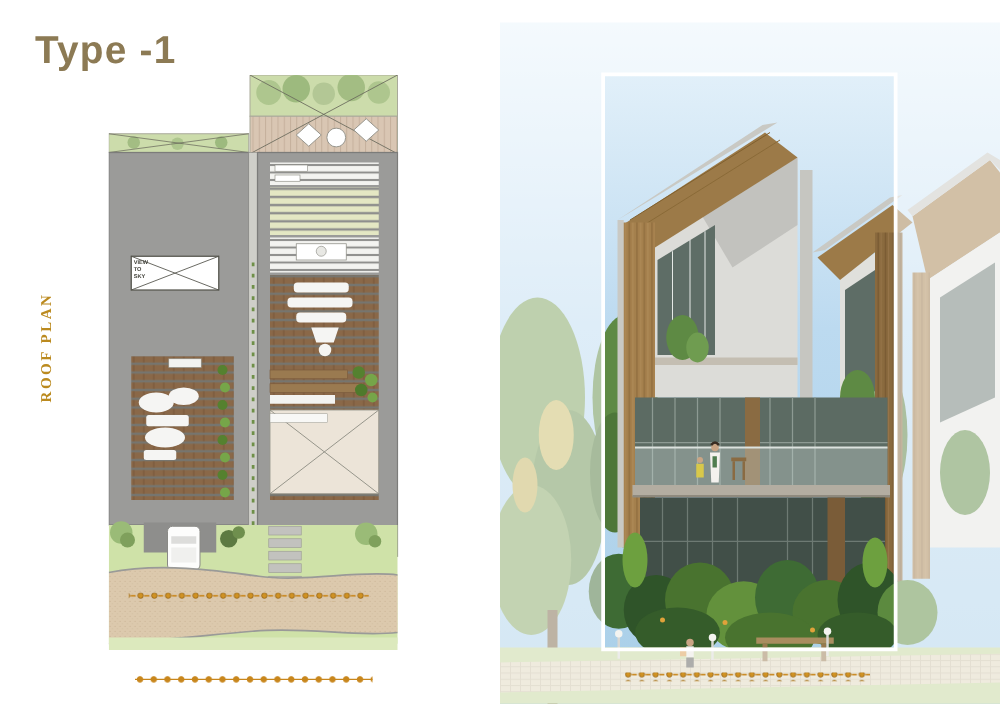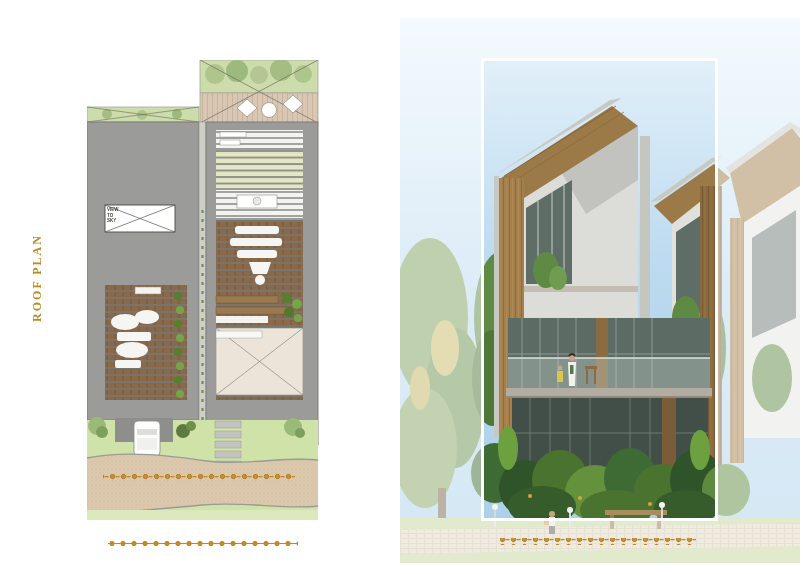--- a/index.html
+++ b/index.html
@@ -35,20 +35,21 @@
     background-position:0 0,0 3px;
   }
   .goldline.bottom{left:108px;top:540px;width:190px;}
   svg{display:block;}
 </style>
 </head>
 <body>
 
 <div class="page">
 
+  <h1 class="page-title">Type -1</h1>
 
   <div class="side-label">ROOF PLAN</div>
 
   <div class="plan-wrap">
     <svg width="232" height="460" viewBox="0 0 232 460">
       <defs>
         <pattern id="pSlatB" width="8" height="7" patternUnits="userSpaceOnUse">
           <rect width="8" height="7" fill="#76756f"></rect>
           <rect width="8" height="5" y="1" fill="#8a6848"></rect>
           <rect width="1" height="5" y="1" x="3.5" fill="#7a5a3c"></rect>

